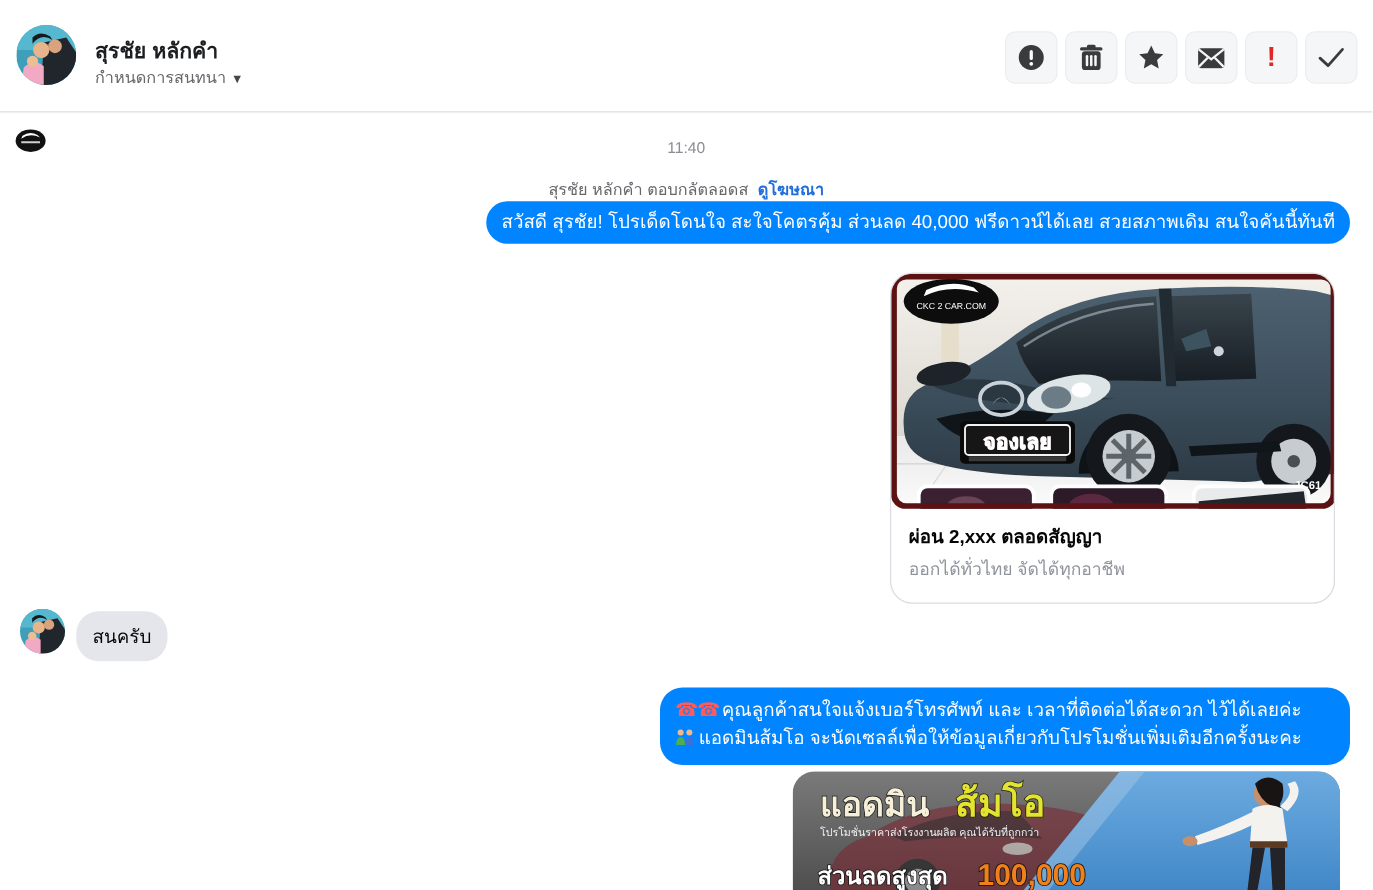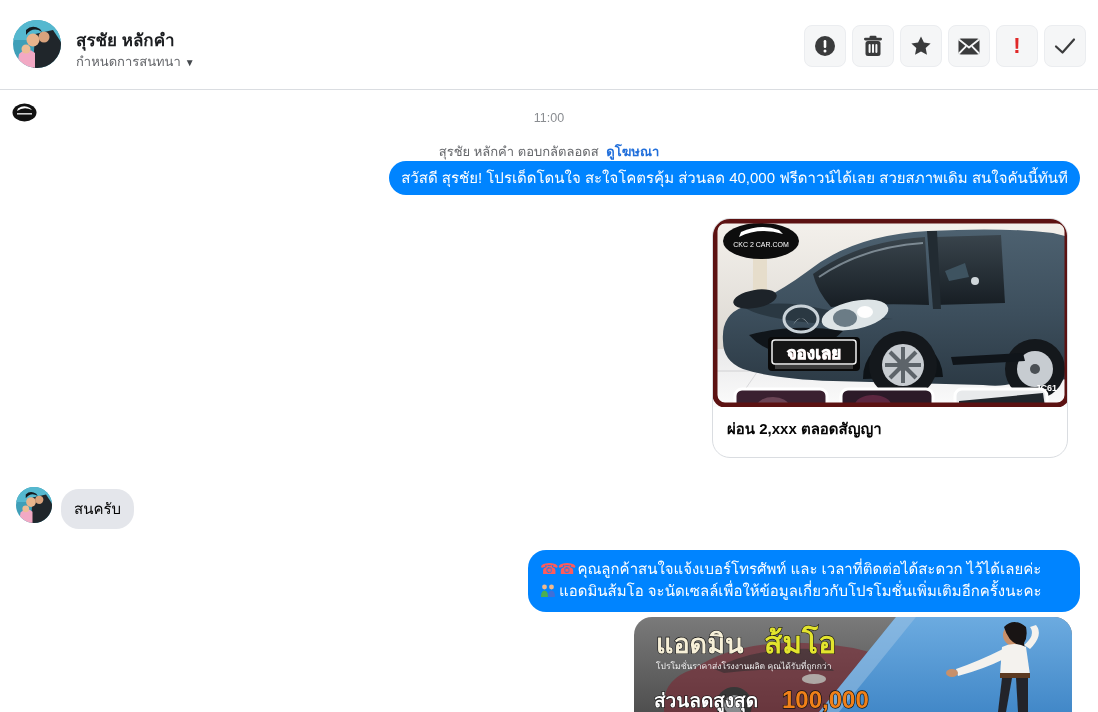--- a/index.html
+++ b/index.html
@@ -123,21 +123,21 @@
   </div>
 
   <div class="page-logo">
     <svg width="25" height="19" viewBox="0 0 25 19">
       <ellipse cx="12.5" cy="9.5" rx="12" ry="9" fill="#111"></ellipse>
       <path d="M5 8 Q12 3 20 7 L18 5 Q12 1.5 6 5.5 Z" fill="#fff"></path>
       <rect x="5" y="10" width="15" height="1.6" fill="#cfcfcf"></rect>
     </svg>
   </div>
 
-  <div class="timestamp">11:00</div>
+  <div class="timestamp">11:40</div>
 
   <div class="ad-meta">
     <span>สุรชัย หลักคำ ตอบกลัตลอดส</span>
     <a>ดูโฆษณา</a>
   </div>
 
   <div class="bubble-out bubble1">สวัสดี สุรชัย! โปรเด็ดโดนใจ สะใจโคตรคุ้ม ส่วนลด 40,000 ฟรีดาวน์ได้เลย สวยสภาพเดิม สนใจคันนี้ทันที</div>
 
   <div class="card">
     <svg class="card-img" viewBox="0 0 356 188">
@@ -221,20 +221,21 @@
         <rect x="242" y="170" width="92" height="30" rx="7" fill="#e8eaec" stroke="#fff" stroke-width="3"></rect>
         <path d="M246 182 L330 174 L332 188 L246 196 Z" fill="#20262c"></path>
         <ellipse cx="160" cy="186" rx="18" ry="10" fill="#5c2740"></ellipse>
         <ellipse cx="60" cy="187" rx="16" ry="9" fill="#6a4455"></ellipse>
       </g>
 
       <rect x="2" y="2" width="352" height="184" rx="10" fill="none" stroke="#5c1212" stroke-width="5"></rect>
     </svg>
     <div class="card-body">
       <div class="card-title">ผ่อน 2,xxx ตลอดสัญญา</div>
+      <div class="card-sub">ออกได้ทั่วไทย จัดได้ทุกอาชีพ</div>
     </div>
   </div>
 
   <div class="in-row-avatar">
     <svg width="36" height="36" viewBox="0 0 48 48">
       <rect width="48" height="48" fill="#3f9fb8"></rect>
       <rect x="0" y="0" width="48" height="20" fill="#55b8cf"></rect>
       <path d="M22 14 L40 10 L48 22 L48 48 L20 48 Z" fill="#20262b"></path>
       <circle cx="20" cy="20" r="6.5" fill="#e8b48c"></circle>
       <circle cx="31" cy="17" r="5.5" fill="#d9a37d"></circle>

